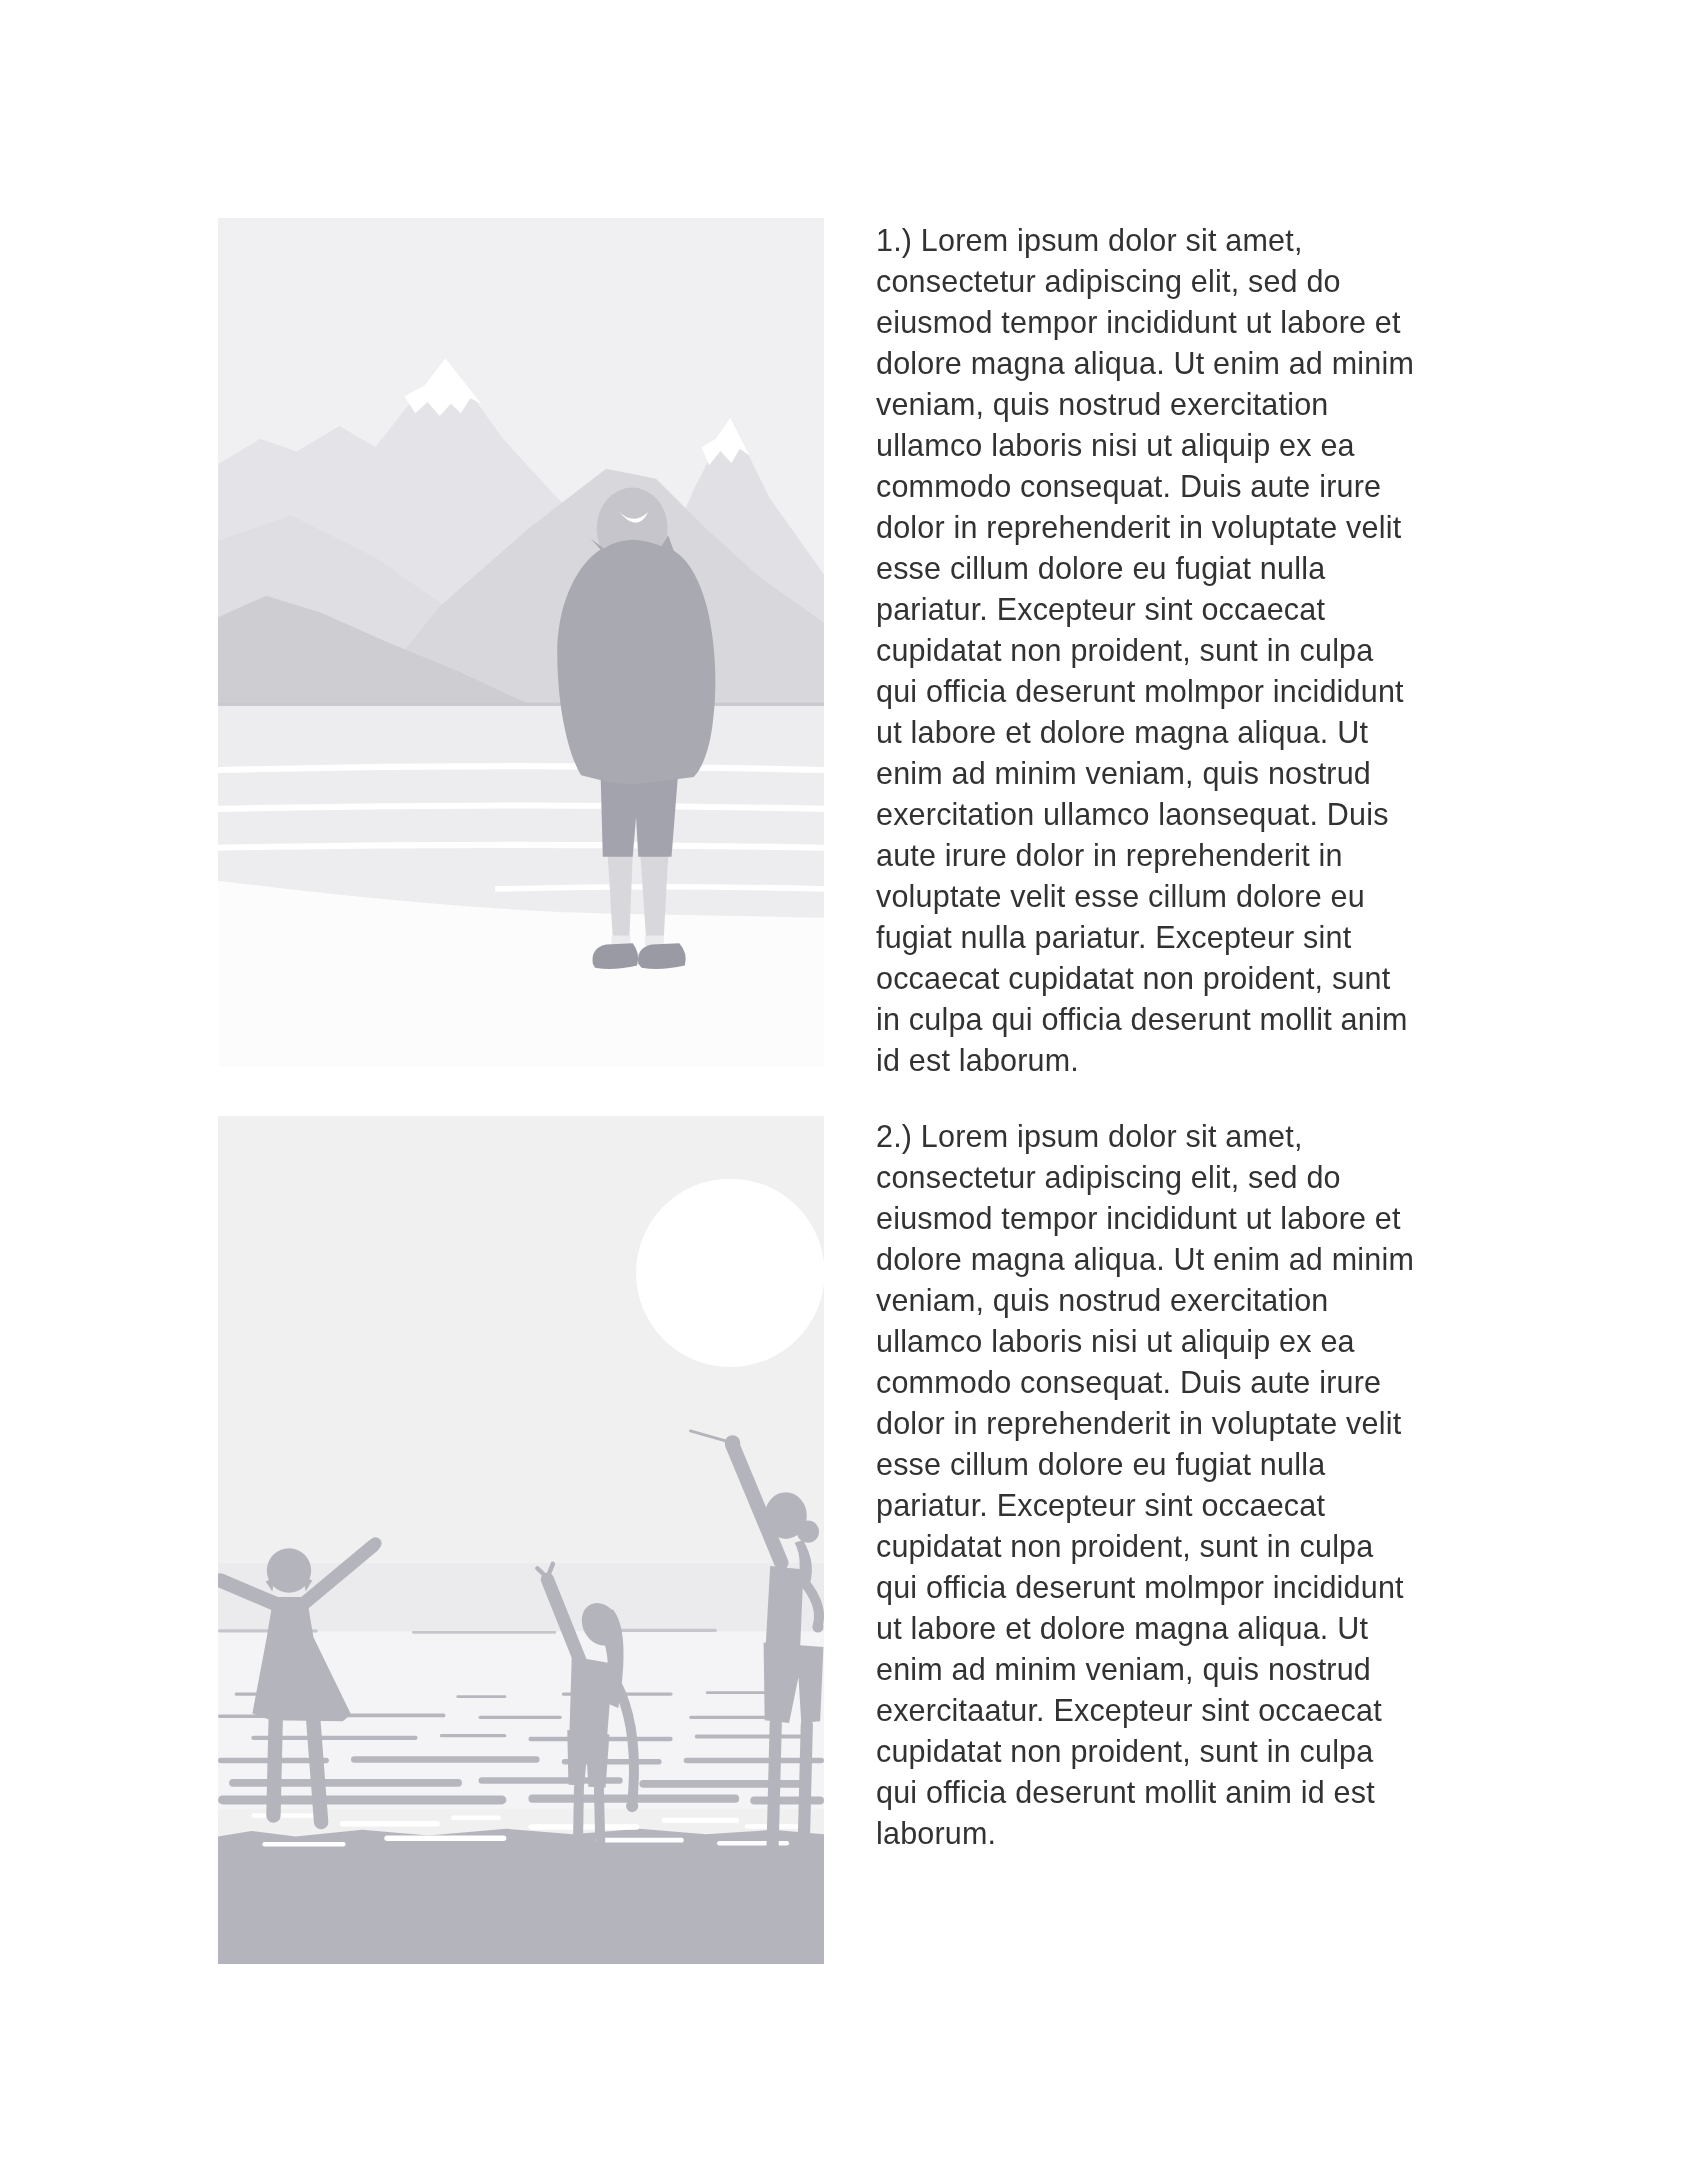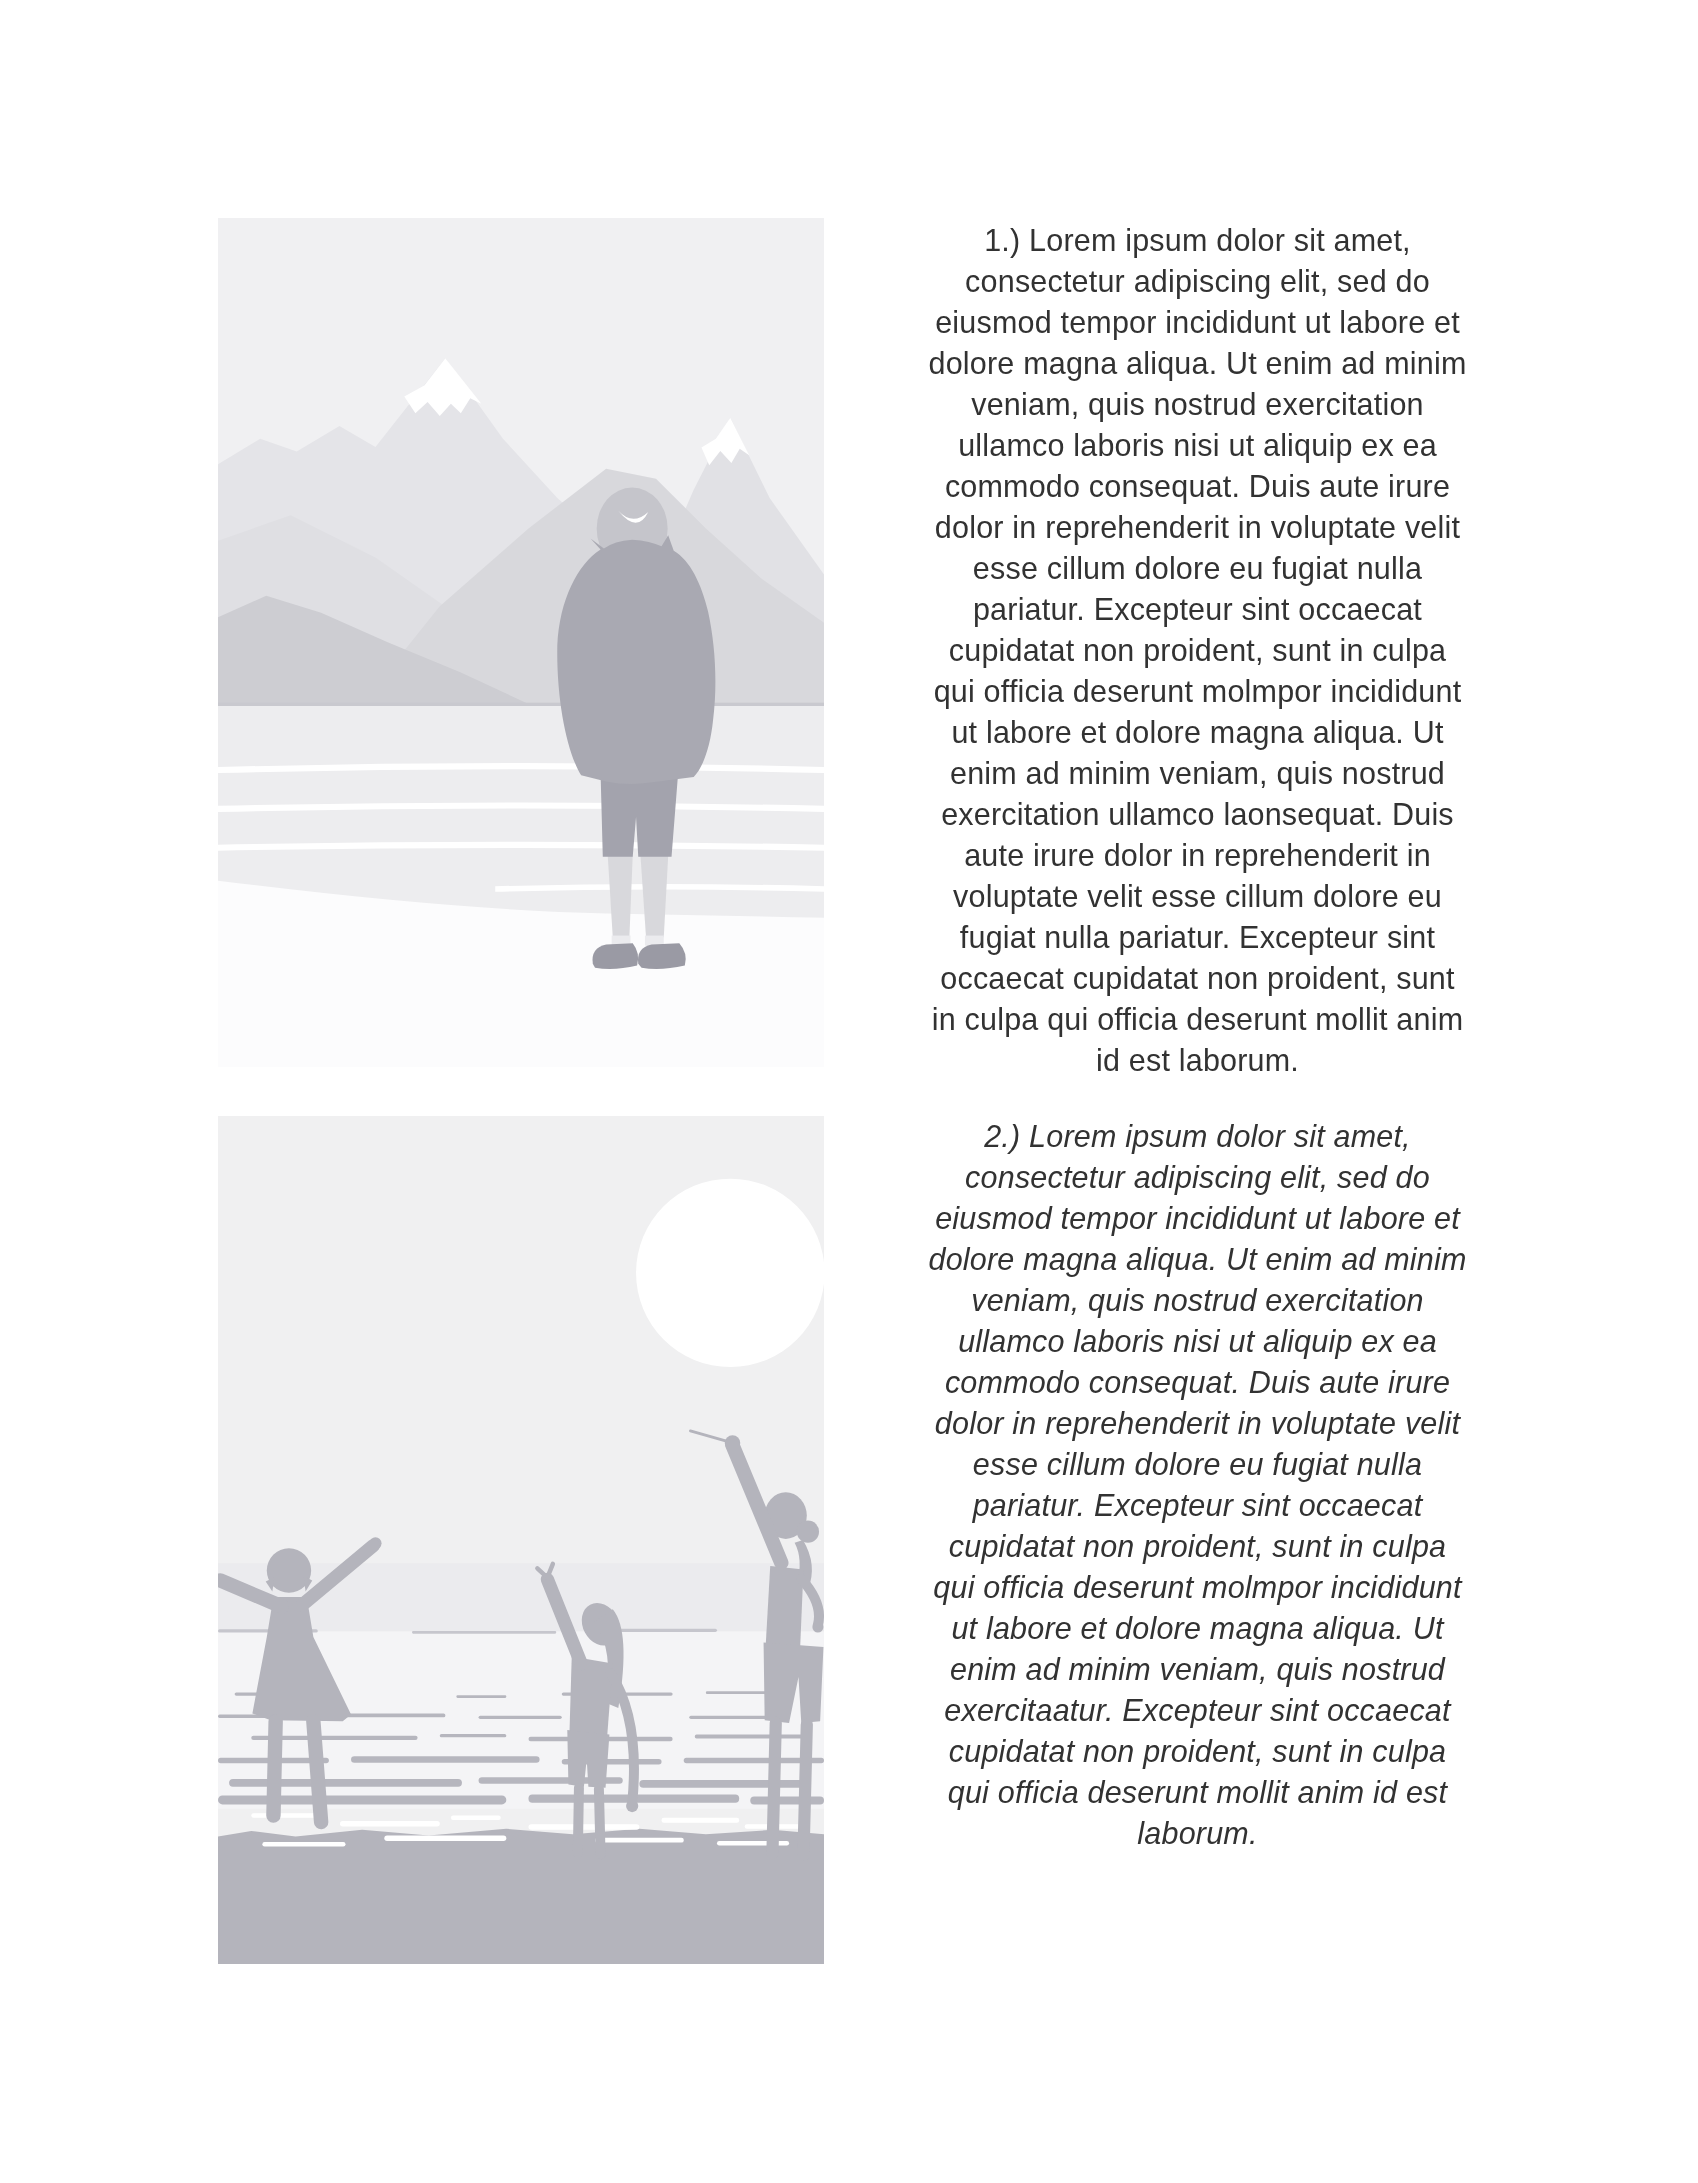--- a/index.html
+++ b/index.html
@@ -18,24 +18,23 @@
   .figure svg { display: block; width: 100%; height: 100%; }
   .para {
     position: absolute;
     left: 876px;
     width: 643px;
     font-size: 30.5px;
     line-height: 41px;
     letter-spacing: 0.2px;
     color: #323232;
     white-space: pre-line;
-    text-align: center;
   }
   .para-1 { top: 220px; }
-  .para-2 { top: 1116px; font-style: italic; }
+  .para-2 { top: 1116px; }
 </style>
 </head>
 <body>
 
 <div class="figure fig-mountain">
   <svg viewBox="0 0 1093 1531" preserveAspectRatio="none">
     <rect x="0" y="0" width="1093" height="1531" fill="#f0f0f2"></rect>
 
     <polygon points="0,444 76,398 142,421 219,375 284,413 410,253 514,398 612,505 700,582 793,643 874,689 1093,765 1093,900 0,900" fill="#e4e4e8"></polygon>
     <polygon points="410,253 475,335 455,325 438,352 420,335 400,357 378,332 356,352 336,322 372,302" fill="#ffffff"></polygon>

